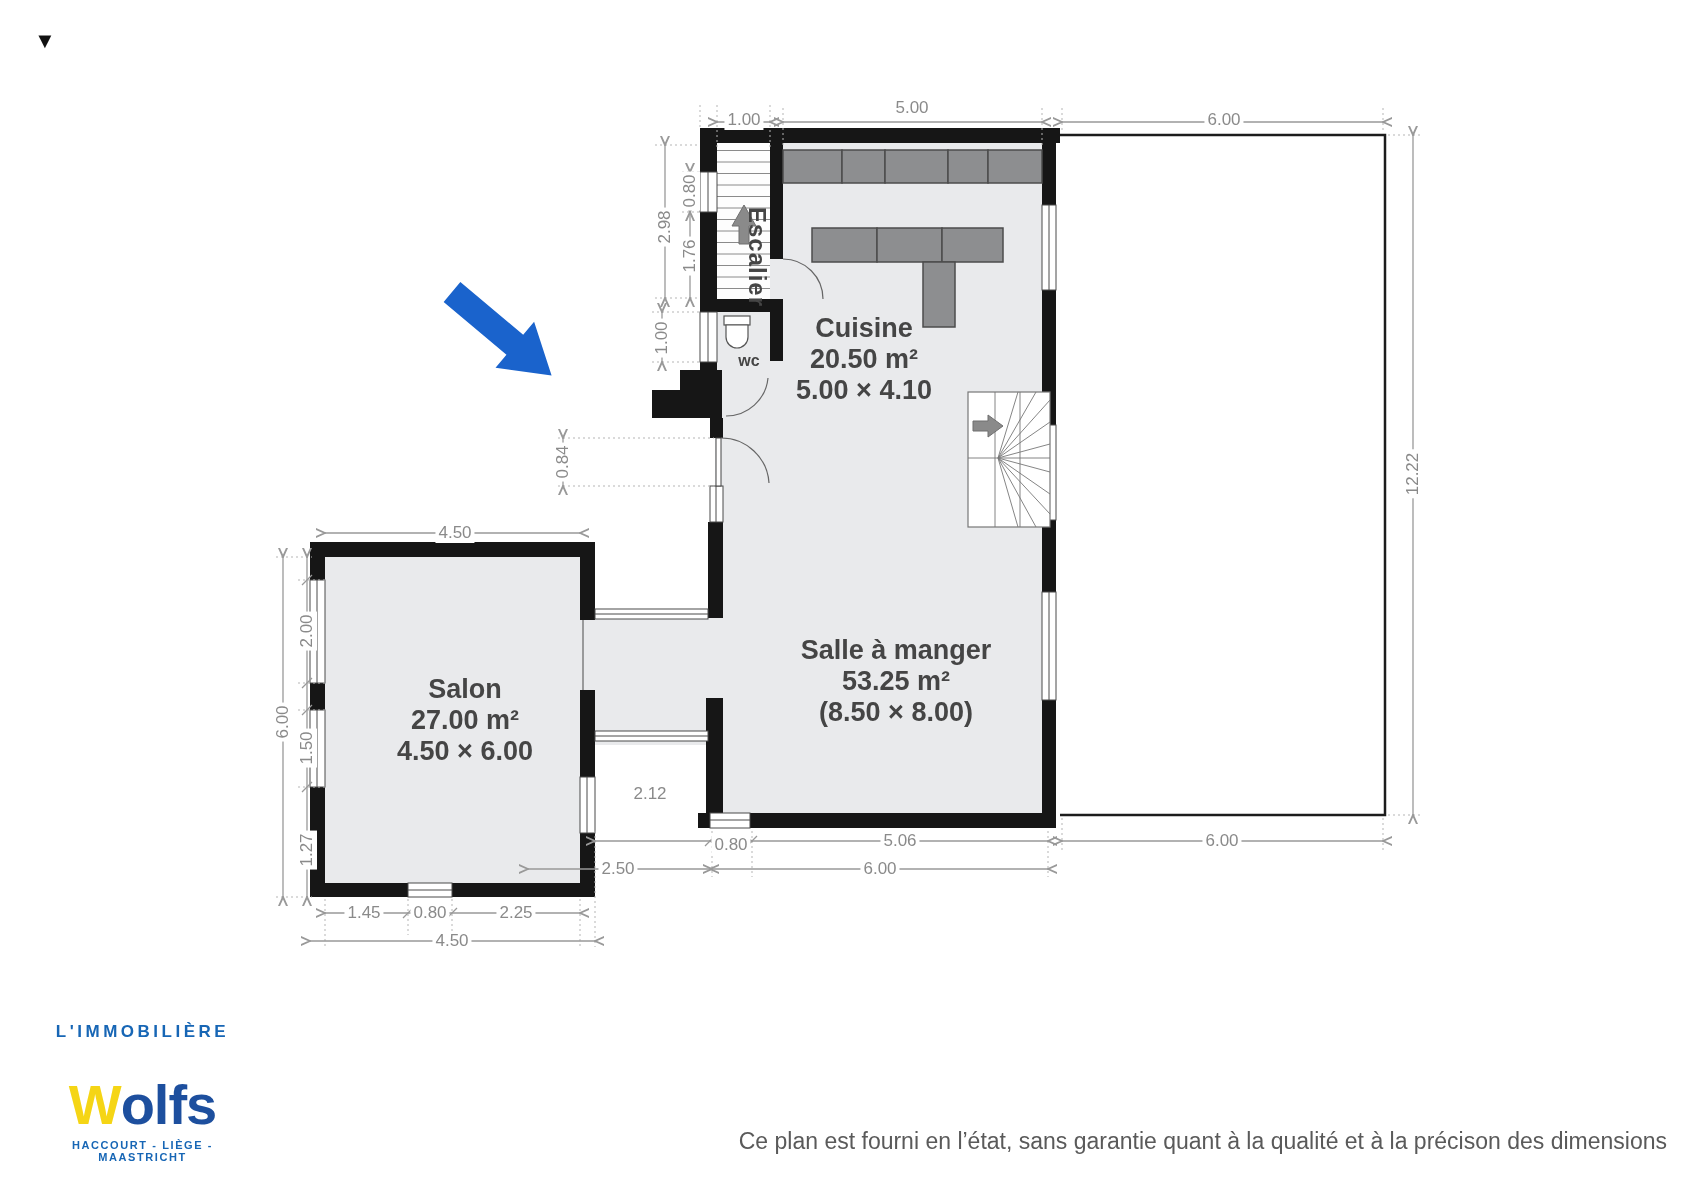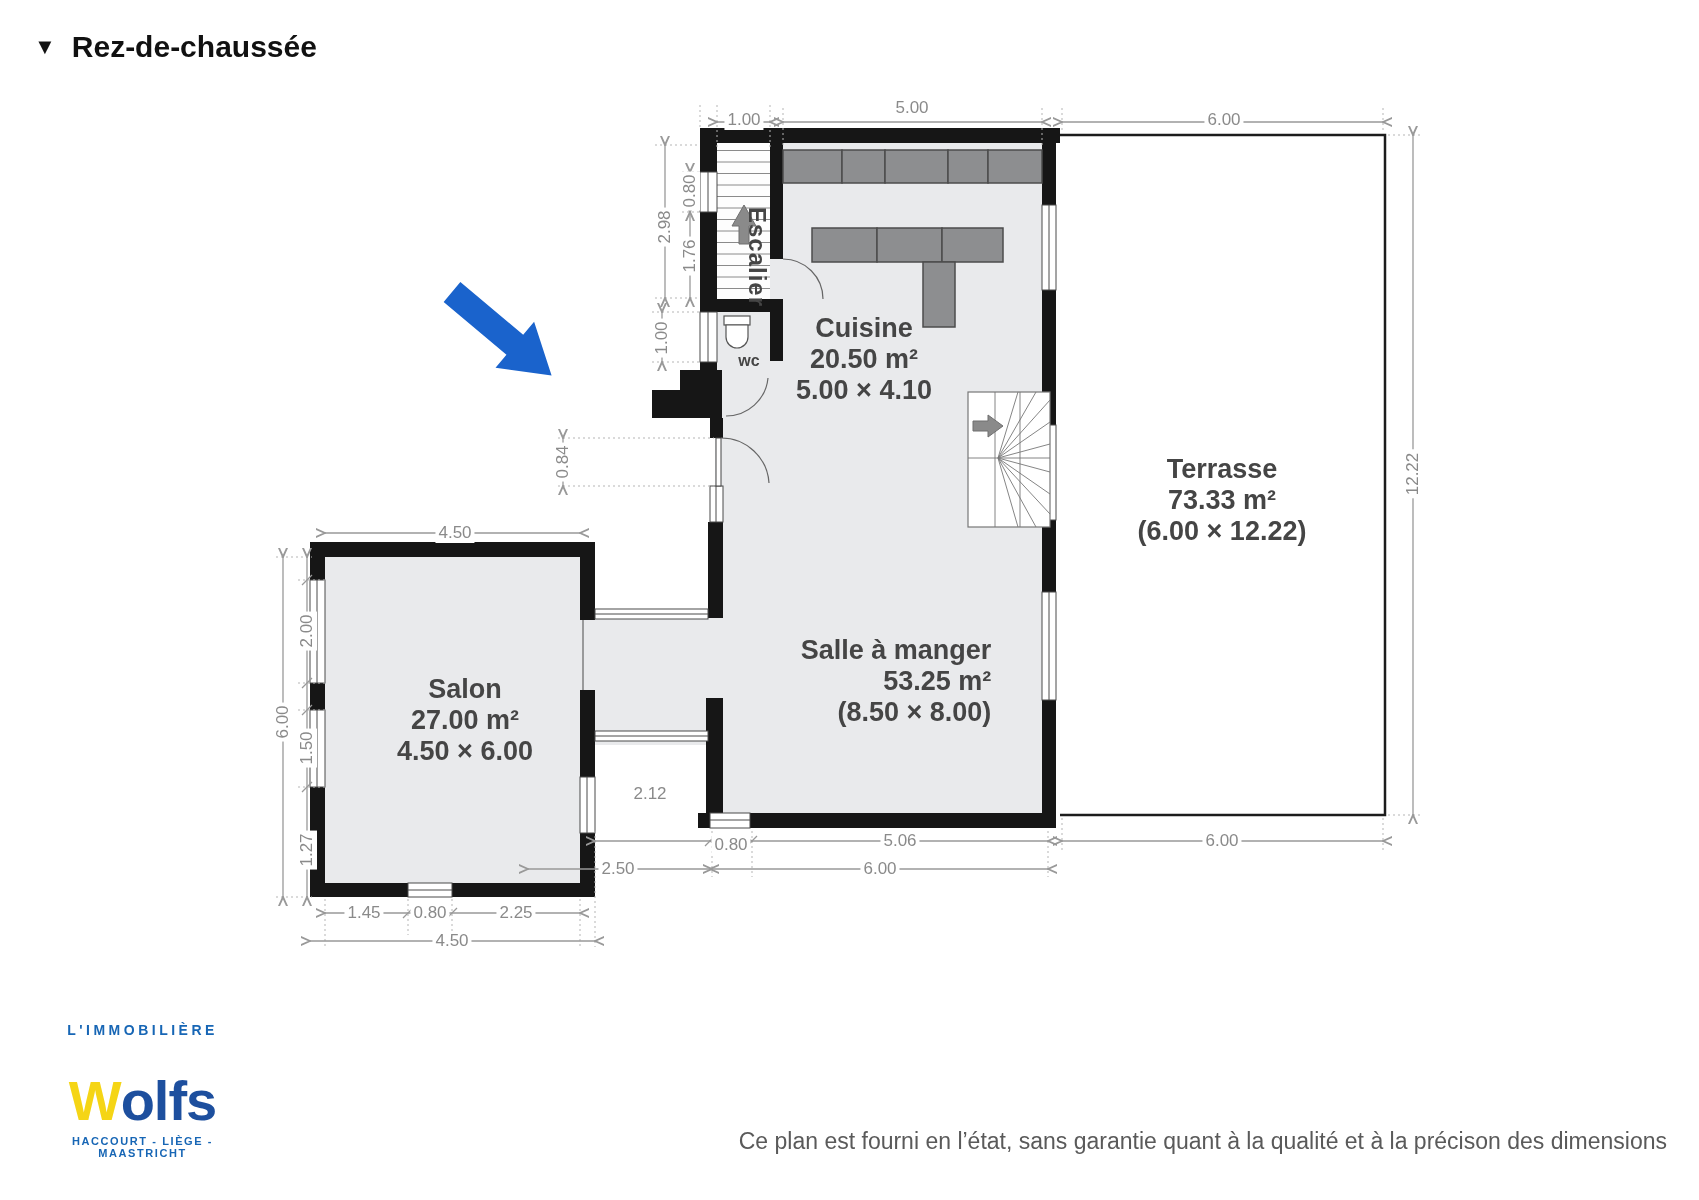--- a/index.html
+++ b/index.html
@@ -33,21 +33,21 @@
   .counter{fill:#8d8e90;stroke:#4c4c4c;stroke-width:1.5;}
   .stairbox{fill:#fff;stroke:#777;stroke-width:1.2;}
   .fan{stroke:#777;stroke-width:0.9;fill:none;}
   .fix{fill:#fff;stroke:#555;stroke-width:1.2;}
   .stairarrow{fill:#8a8a8a;stroke:#6f6f6f;stroke-width:1;}
   .terr{fill:none;stroke:#1c1c1c;stroke-width:2.5;}
   .doorleaf{fill:#fff;stroke:#444;stroke-width:1;}
 
   
   .logo{position:absolute;left:40px;top:1022px;width:205px;text-align:center;}
-  .logo .tag{color:#1766b5;font-weight:bold;font-size:14px;letter-spacing:3.5px;}
+  .logo .tag{color:#1766b5;font-weight:bold;font-size:17px;letter-spacing:3.5px;}
   .logo .brand{font-size:56px;font-weight:800;line-height:1.05;letter-spacing:-1px;margin-top:34px;}
   .logo .brand .w{color:#f5d515;position:relative;display:inline-block;}
   .logo .brand .w::after{content:"";position:absolute;left:50%;bottom:9px;transform:translateX(-50%);
         width:11px;height:10px;background:#fff;
         clip-path:polygon(50% 0,100% 45%,100% 100%,0 100%,0 45%);}
   .logo .brand .rest{color:#1d4f9e;}
   .logo .cities{color:#1766b5;font-weight:bold;font-size:11px;letter-spacing:1.6px;margin-top:4px;}
 
   .disclaimer{position:absolute;right:32px;top:1128px;font-size:23px;color:#5a5a5a;}
 </style>
@@ -202,42 +202,36 @@
     <line class="dimline" x1="752" y1="841" x2="1048" y2="841" marker-start="url(#arw)" marker-end="url(#arw)"></line>
     <line class="dimline" x1="1062" y1="841" x2="1383" y2="841" marker-start="url(#arw)" marker-end="url(#arw)"></line>
     <line class="dimline" x1="528" y1="869" x2="710" y2="869" marker-start="url(#arw)" marker-end="url(#arw)"></line>
     <line class="dimline" x1="712" y1="869" x2="1048" y2="869" marker-start="url(#arw)" marker-end="url(#arw)"></line>
     <line class="dimline" x1="1413" y1="135" x2="1413" y2="815" marker-start="url(#arw)" marker-end="url(#arw)"></line>
   </g>
 </svg>
 
 <div class="title">
   <span class="tri">▼</span>
-  <span>Rez-de-chaussée</span>
 </div>
 
 <div class="abs roomlbl" style="left:864px;top:359px;">
   <div>Cuisine</div>
   <div>20.50 m²</div>
   <div>5.00 × 4.10</div>
 </div>
-<div class="abs roomlbl" style="left:896px;top:681px;text-align:right;">
+<div class="abs roomlbl" style="left:896px;top:681px;">
   <div>Salle à manger</div>
   <div>53.25 m²</div>
   <div>(8.50 × 8.00)</div>
 </div>
 <div class="abs roomlbl" style="left:465px;top:720px;">
   <div>Salon</div>
   <div>27.00 m²</div>
   <div>4.50 × 6.00</div>
-</div>
-<div class="abs roomlbl" style="left:1222px;top:500px;">
-  <div>Terrasse</div>
-  <div>73.33 m²</div>
-  <div>(6.00 × 12.22)</div>
 </div>
 <span class="abs smalllbl esclbl" style="left:757px;top:257px;">Escalier</span>
 <span class="abs smalllbl" style="left:749px;top:361px;font-size:16px;">wc</span>
 
 <span class="abs dim" style="left:744px;top:120px;">1.00</span>
 <span class="abs dim" style="left:912px;top:108px;">5.00</span>
 <span class="abs dim" style="left:1224px;top:120px;">6.00</span>
 <span class="abs dim dimv" style="left:665px;top:227px;">2.98</span>
 <span class="abs dim dimv" style="left:690px;top:191px;">0.80</span>
 <span class="abs dim dimv" style="left:690px;top:256px;">1.76</span>

